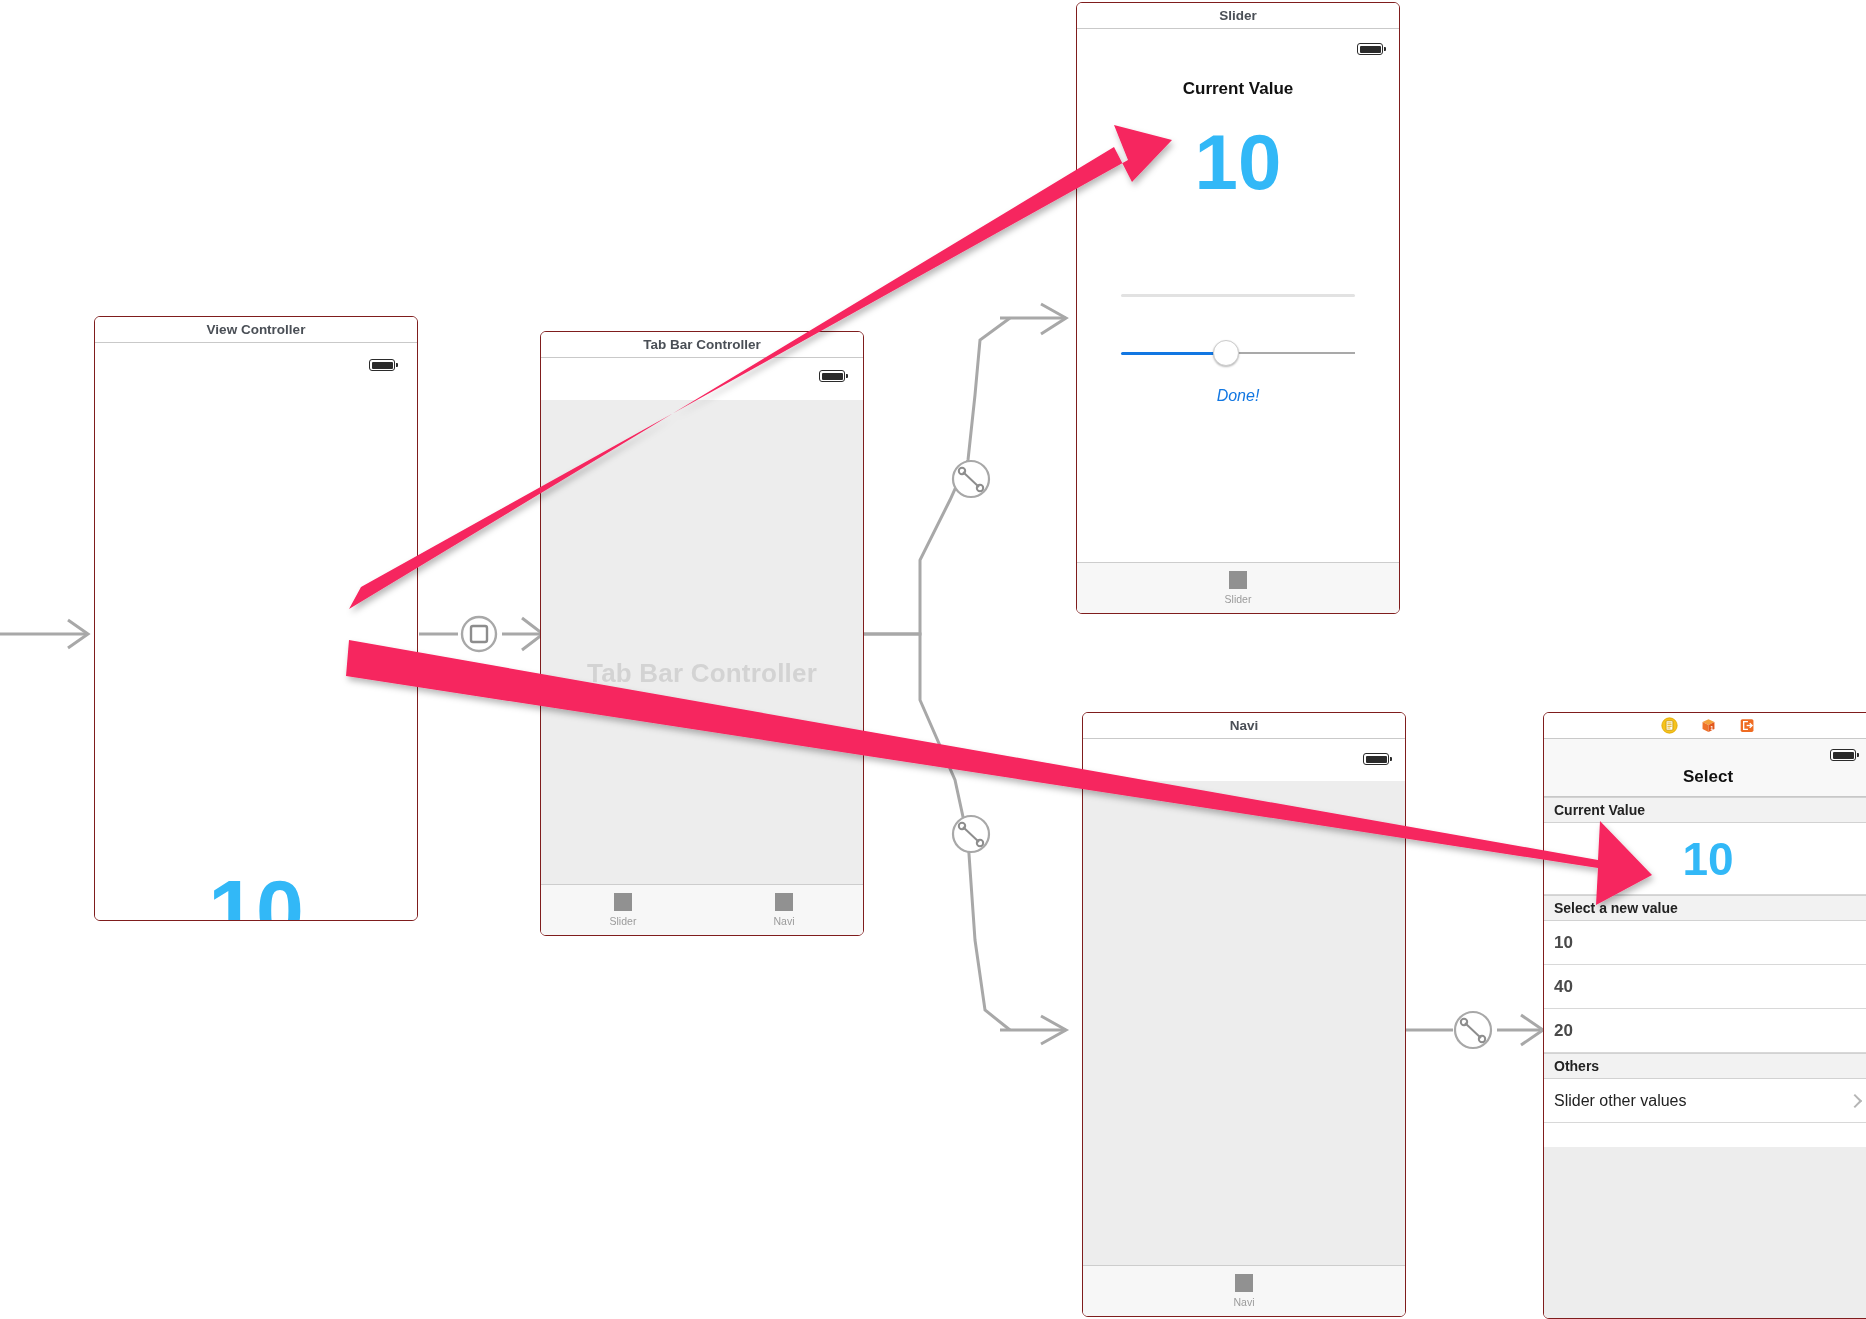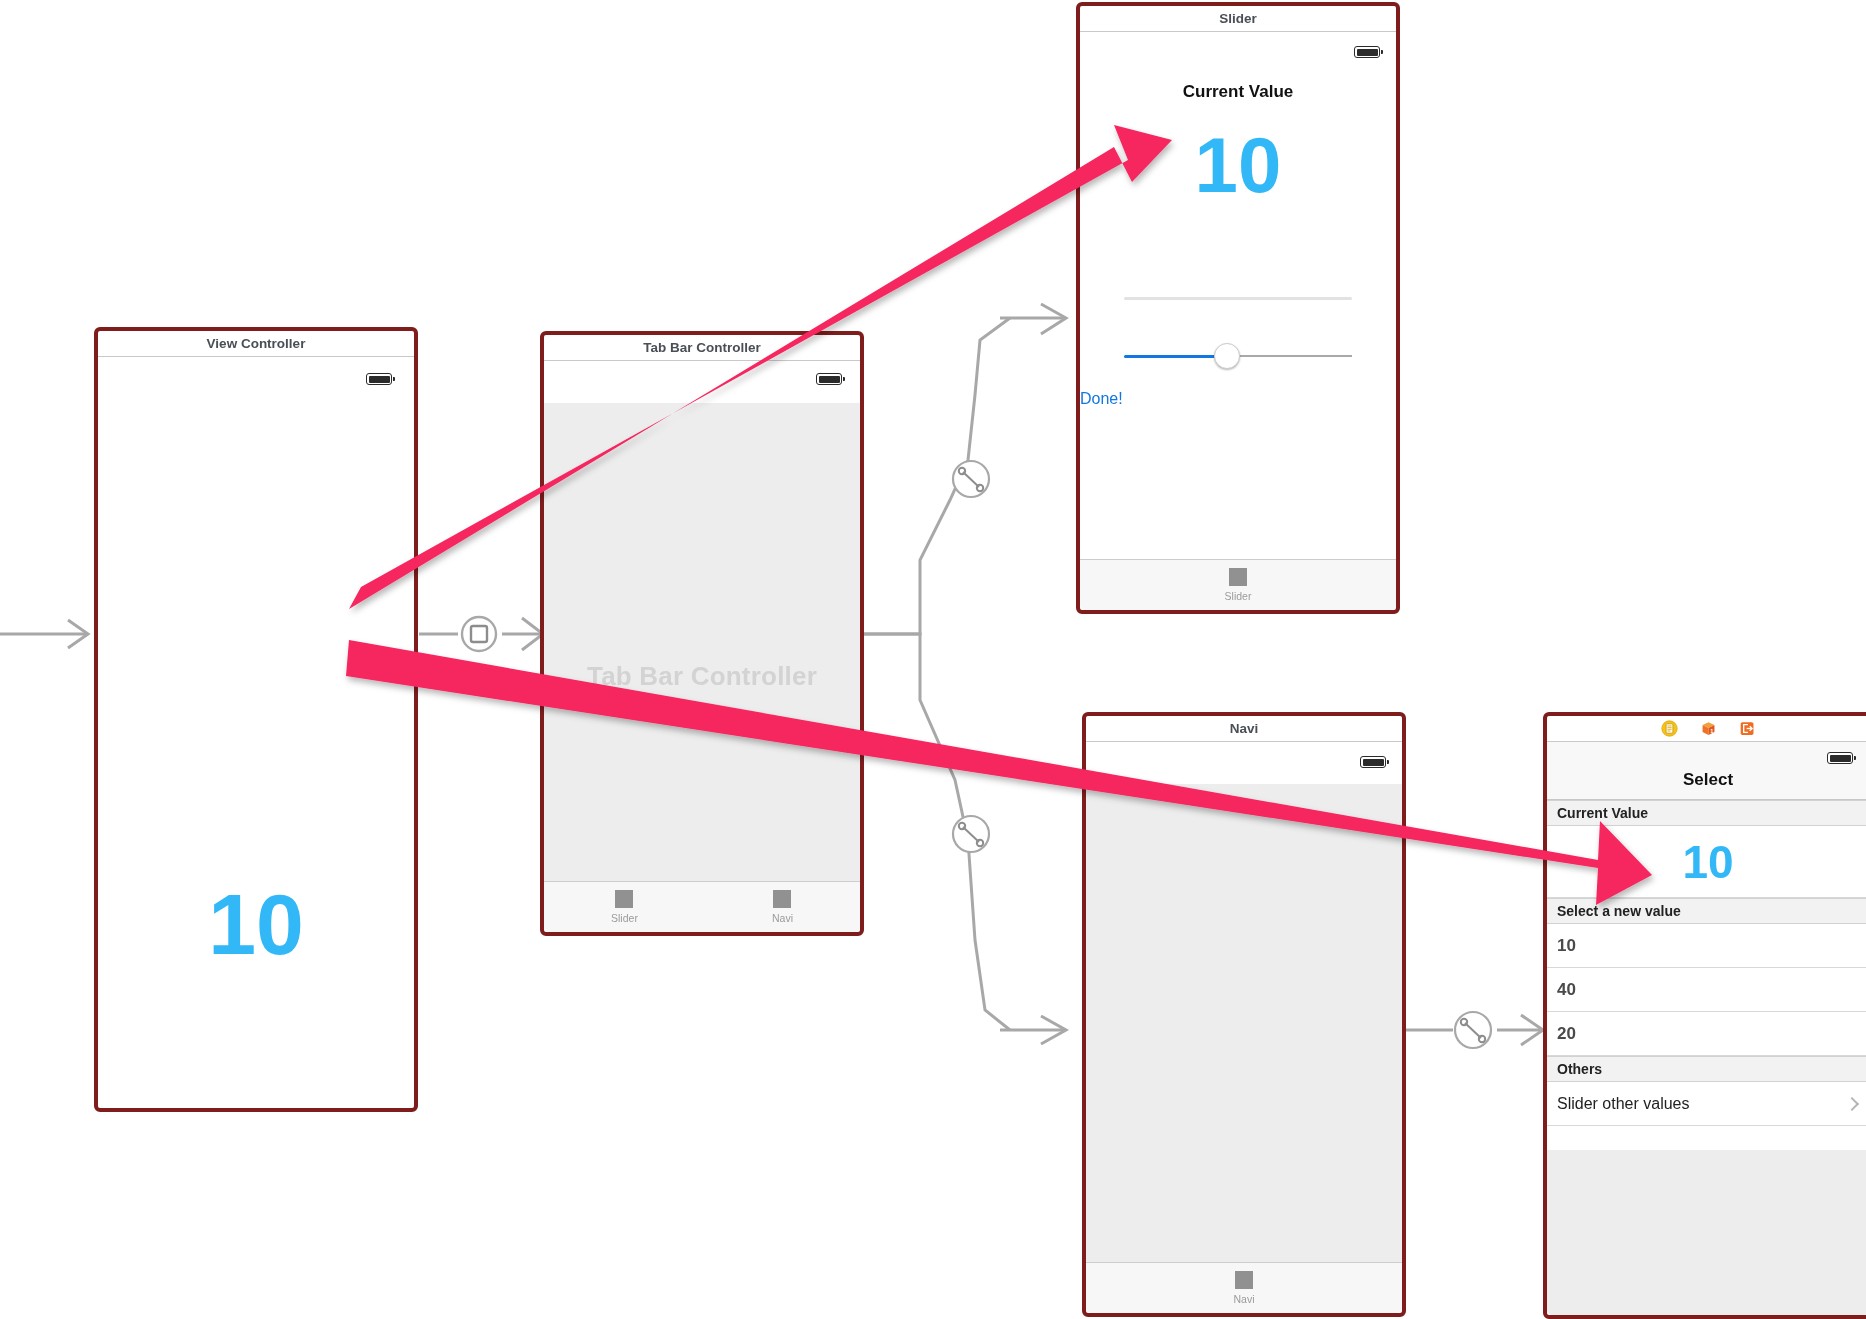--- a/index.html
+++ b/index.html
@@ -20,21 +20,21 @@
     position: absolute;
     left: 0; top: 0;
     width: 1866px; height: 1319px;
     pointer-events: none;
   }
 
   
   .scene {
     position: absolute;
     background: #ffffff;
-    border: 4px solid #7f1d1d;
+    border: 1px solid #7f1d1d;
     border-radius: 6px;
     box-sizing: border-box;
     box-shadow: 0 0 0 0 rgba(0,0,0,0);
   }
   .scene-title {
     height: 26px;
     line-height: 26px;
     text-align: center;
     font-size: 13.5px;
     font-weight: bold;
@@ -124,22 +124,24 @@
     position: absolute;
     left: 0; right: 0;
     text-align: center;
     color: #32b8f7;
     font-weight: bold;
     line-height: 1;
   }
   .link-text {
     position: absolute;
     left: 0; right: 0;
+    text-align: center;
     color: #1277e2;
     font-size: 15px;
+    font-style: italic;
   }
   .plain-label {
     position: absolute;
     left: 0; right: 0;
     text-align: center;
     color: #111111;
     font-weight: bold;
   }
 
   
@@ -300,21 +302,21 @@
     <g>
       <circle cx="1473" cy="1030" r="18" fill="#ffffff" stroke="#a8a8a8" stroke-width="2.2"></circle>
       <g stroke="#8d8d8d" stroke-width="2" fill="none">
         <line x1="1465" y1="1023" x2="1481" y2="1038"></line>
         <circle cx="1464" cy="1022" r="3.2"></circle>
         <circle cx="1482" cy="1039" r="3.2"></circle>
       </g>
     </g>
   </svg>
 
-  <div class="scene" style="left:94px; top:327px; width:324px; height:785px;">
+  <div class="scene" style="left:94px; top:316px; width:324px; height:605px;">
     <div class="scene-title">View Controller</div>
     <div class="scene-body">
       <span class="battery" style="right:22px; top:16px;"></span>
       <div class="big-number" style="top:578px; font-size:86px; transform:translateY(-54px);">10</div>
 
     </div>
   </div>
 
   <div class="scene" style="left:540px; top:318px; width:324px; height:605px;margin-top:13px;">
     <div class="scene-title">Tab Bar Controller</div>

